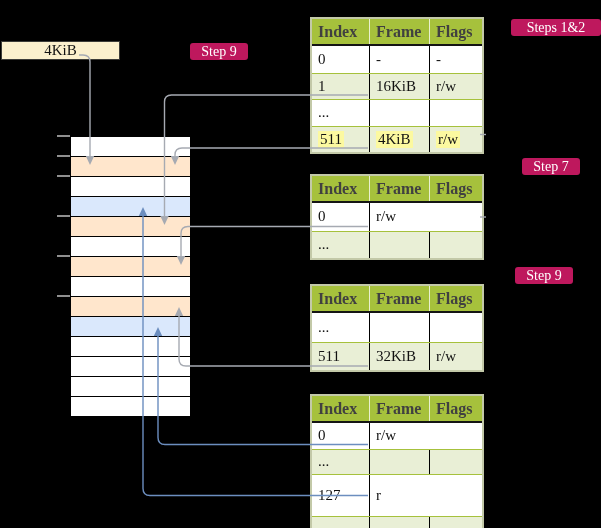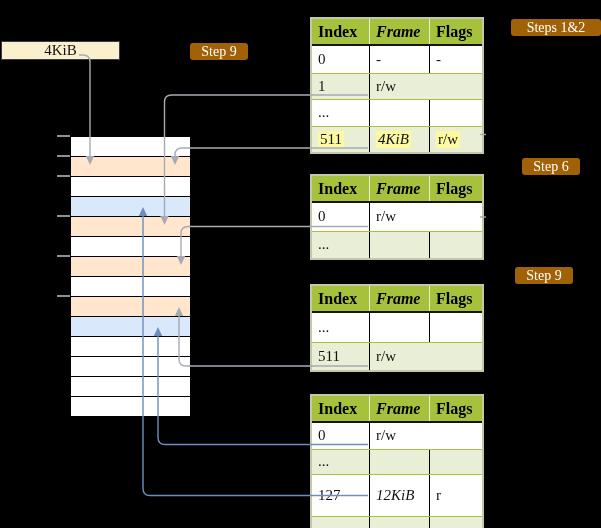--- a/index.html
+++ b/index.html
@@ -9,21 +9,21 @@
   }
   
   .mem-label{
     position:absolute;left:1px;top:41px;width:119px;height:19px;
     background:#fbf0cd;border:1px solid #3c3c38;box-sizing:border-box;
     display:flex;align-items:center;justify-content:center;
     font-size:15px;color:#111;
   }
   
   .badge{
-    position:absolute;height:17px;background:#a16207;border-radius:3px;
+    position:absolute;height:17px;background:#be185d;border-radius:3px;
     display:flex;align-items:center;justify-content:center;
     color:#fff;font-size:14px;box-sizing:border-box;padding:0 4px;
   }
   
   .mem-cell{
     position:absolute;left:70px;width:121px;height:21px;
     border:1px solid #000;box-sizing:border-box;background:#fff;
   }
   .tick{
     position:absolute;left:57px;width:13px;height:2px;background:#8f8f8f;
@@ -31,50 +31,50 @@
   
   .ptable{
     position:absolute;left:310px;width:170px;
     border:2px solid #c3c9a8;box-sizing:content-box;background:#fff;
   }
   .prow{display:flex;width:170px;box-sizing:border-box;}
   .prow.hdr{
     background:#a6c13c;border-bottom:2px solid #141414;
   }
   .prow.hdr .pcell{
-    color:#000000;font-weight:bold;font-size:16px;
+    color:#404040;font-weight:bold;font-size:16px;
     border-left:1px solid rgba(255,255,255,.75);
   }
   .prow.hdr .pcell:first-child{border-left:none;}
   .prow.data .pcell{border-left:1px solid #000;font-size:15px;color:#111;}
   .prow.data .pcell:first-child{border-left:none;}
   .prow.data{background:#fff;}
   .prow.data.shaded{background:#e9efd6;}
   .prow.data + .prow.data{border-top:1.5px solid #a6c13c;}
   .pcell{
     display:flex;align-items:center;box-sizing:border-box;
     padding-left:6px;overflow:hidden;white-space:nowrap;
   }
   .pcell.c0{width:57px;}
-  .pcell.c1{width:60px;font-style:italic;}
+  .pcell.c1{width:60px;}
   .pcell.c2{width:53px;}
   .hl{background:#fcf9a0;padding:0 2px;}
   
   #overlay{position:absolute;left:0;top:0;z-index:20;pointer-events:none;}
 </style>
 </head>
 <body>
 
 <div id="canvas">
 
   <div class="mem-label">4KiB</div>
 
   <div class="badge" style="left:190px;top:43px;width:58px;">Step 9</div>
   <div class="badge" style="left:511px;top:19px;width:90px;">Steps 1&amp;2</div>
-  <div class="badge" style="left:522px;top:158px;width:58px;">Step 6</div>
+  <div class="badge" style="left:522px;top:158px;width:58px;">Step 7</div>
   <div class="badge" style="left:515px;top:267px;width:58px;">Step 9</div>
 
   <div id="memory">
       <div class="mem-cell" style="top: 136px; background: rgb(255, 255, 255);"></div>
       <div class="mem-cell" style="top: 156px; background: rgb(255, 230, 204);"></div>
       <div class="mem-cell" style="top: 176px; background: rgb(255, 255, 255);"></div>
       <div class="mem-cell" style="top: 196px; background: rgb(218, 232, 252);"></div>
       <div class="mem-cell" style="top: 216px; background: rgb(255, 230, 204);"></div>
       <div class="mem-cell" style="top: 236px; background: rgb(255, 255, 255);"></div>
       <div class="mem-cell" style="top: 256px; background: rgb(255, 230, 204);"></div>
@@ -99,20 +99,21 @@
         <div class="pcell c1">Frame</div>
         <div class="pcell c2">Flags</div>
       </div>
       <div class="prow data" style="height: 26.5px;">
         <div class="pcell c0">0</div>
         <div class="pcell c1">-</div>
         <div class="pcell c2">-</div>
       </div>
       <div class="prow data shaded" style="height: 26.5px;">
         <div class="pcell c0">1</div>
+        <div class="pcell c1">16KiB</div>
         <div class="pcell c2">r/w</div>
       </div>
       <div class="prow data" style="height: 26.5px;">
         <div class="pcell c0">...</div>
         <div class="pcell c1"></div>
         <div class="pcell c2"></div>
       </div>
       <div class="prow data shaded" style="height: 26.5px;">
         <div class="pcell c0">
           <span class="hl">511</span>
@@ -147,41 +148,41 @@
         <div class="pcell c1">Frame</div>
         <div class="pcell c2">Flags</div>
       </div>
       <div class="prow data" style="height: 28.5px;">
         <div class="pcell c0">...</div>
         <div class="pcell c1"></div>
         <div class="pcell c2"></div>
       </div>
       <div class="prow data shaded" style="height: 28.5px;">
         <div class="pcell c0">511</div>
+        <div class="pcell c1">32KiB</div>
         <div class="pcell c2">r/w</div>
       </div>
     </div>
   <div class="ptable" id="pt4" style="top:394px;">
       <div class="prow hdr" style="height: 27px;">
         <div class="pcell c0">Index</div>
         <div class="pcell c1">Frame</div>
         <div class="pcell c2">Flags</div>
       </div>
       <div class="prow data" style="height: 25.5px;">
         <div class="pcell c0">0</div>
         <div class="pcell c2">r/w</div>
       </div>
       <div class="prow data shaded" style="height: 25.5px;">
         <div class="pcell c0">...</div>
         <div class="pcell c1"></div>
         <div class="pcell c2"></div>
       </div>
       <div class="prow data" style="height: 42px;">
         <div class="pcell c0">127</div>
-        <div class="pcell c1">12KiB</div>
         <div class="pcell c2">r</div>
       </div>
       <div class="prow data shaded" style="height: 25.5px;">
         <div class="pcell c0">...</div>
         <div class="pcell c1"></div>
         <div class="pcell c2"></div>
       </div>
     </div>
 
   <svg id="overlay" width="601" height="528">

